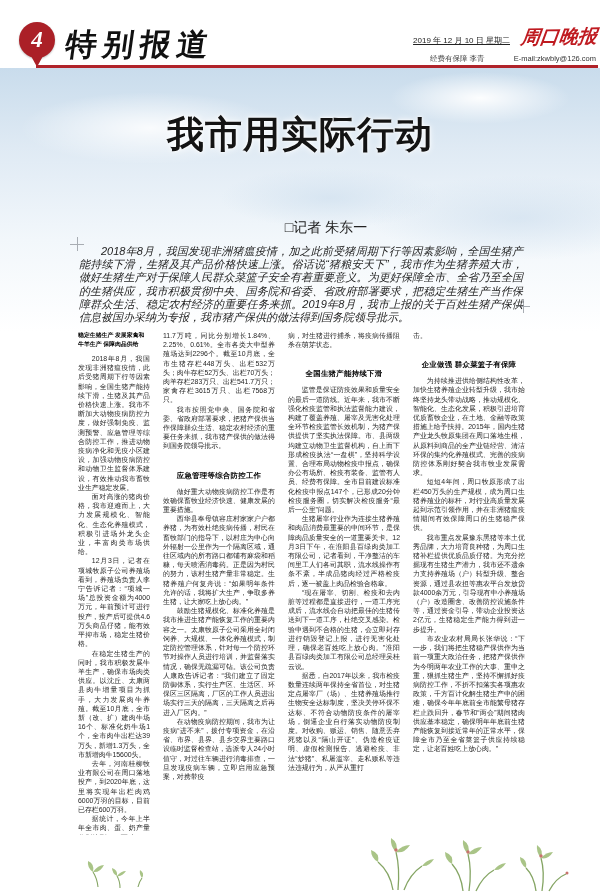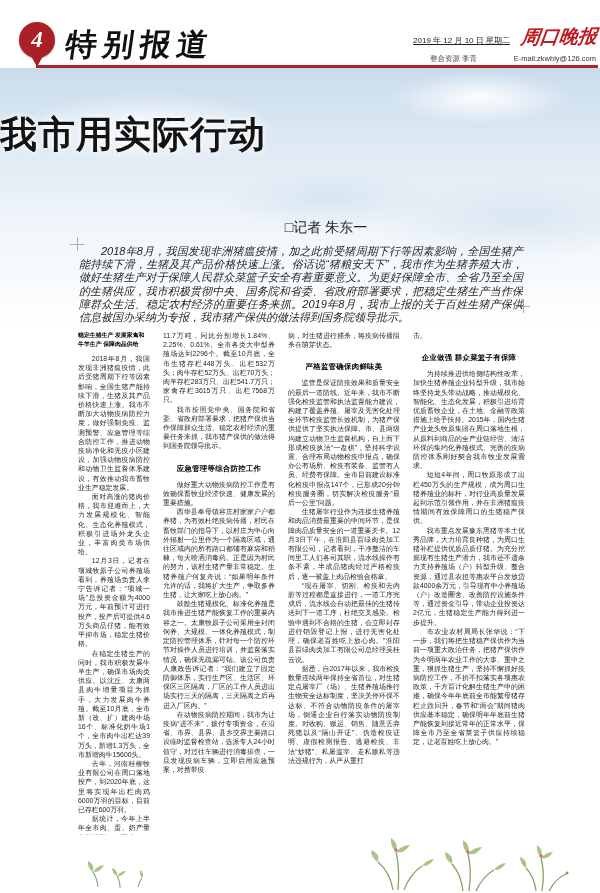--- a/index.html
+++ b/index.html
@@ -28,21 +28,21 @@
   .regmarks span{display:block;width:8px;height:8px;border-radius:50%;margin-bottom:3px;}
 
   
   .sky{position:absolute;left:0;top:68px;width:600px;height:264px;
        background-image:
          radial-gradient(90px 26px at 480px 30px, rgba(255,255,255,.95), rgba(255,255,255,0)),
          radial-gradient(130px 36px at 150px 60px, rgba(255,255,255,.85), rgba(255,255,255,0)),
          radial-gradient(110px 30px at 330px 130px, rgba(206,223,238,.65), rgba(206,223,238,0)),
          radial-gradient(150px 42px at 520px 150px, rgba(204,221,237,.6), rgba(204,221,237,0)),
          linear-gradient(180deg,#c9dcec 0%,#dfeaf4 30%,#f2f7fb 65%,#ffffff 100%);}
-  .headline{position:absolute;top:112px;left:0;width:100%;text-align:left;font-weight:bold;color:#141414;}
+  .headline{position:absolute;top:112px;left:0;width:100%;text-align:center;font-weight:bold;color:#141414;}
   .headline div{font-size:37px;line-height:46px;letter-spacing:1px;
        text-shadow:0 0 7px #fff,0 0 3px #fff,0 0 1px #fff;}
   .byline{position:absolute;top:219px;left:0;width:100%;text-align:center;font-size:14px;color:#222;margin-left:26px;}
 
   
   .intro{position:absolute;left:79px;top:245px;width:444px;font-size:11px;font-style:italic;
        line-height:13.2px;text-align:justify;color:#1d1d1d;text-indent:2em;}
   .crop{position:absolute;width:14px;height:14px;}
   .crop::before{content:"";position:absolute;left:7px;top:0;width:1px;height:14px;background:#a8adb3;}
   .crop::after{content:"";position:absolute;top:7px;left:0;height:1px;width:14px;background:#a8adb3;}
@@ -50,40 +50,40 @@
   .crop.br{left:516px;top:299px;}
 
   
   .cols{position:absolute;left:78px;top:331px;width:447px;height:504px;overflow:hidden;display:flex;}
   .col{overflow:hidden;}
   .c1{width:72px;margin-right:13px;}
   .c2,.c3{width:112px;margin-right:13px;}
   .c4{width:112px;}
   .col p{margin:0;font-size:6.9px;line-height:9.2px;text-align:justify;text-indent:2em;color:#262626;}
   .col p.cont{text-indent:0;}
-  .colhead{margin:13px 0 6px;font-size:7.4px;font-weight:bold;text-align:center;color:#000;letter-spacing:.3px;}
+  .colhead{margin:20px 0 6px;font-size:7.4px;font-weight:bold;text-align:center;color:#000;letter-spacing:.3px;}
   .colhead.first{margin:0 0 5px;font-size:5.9px;line-height:9px;text-align:left;letter-spacing:0;}
 
   
   .sprouts-left{position:absolute;left:86px;top:849px;}
   .plants-right{position:absolute;left:368px;top:834px;}
 </style>
 </head>
 <body>
 
 <div id="page">
 
   <div class="pin">
     <span class="num">4</span>
   </div>
   <div class="pin-line"></div>
   <div class="section-title">特别报道</div>
   <div class="hdr-date">2019 年 12 月 10 日  星期二</div>
   <div class="paper-name">周口晚报</div>
-  <div class="hdr-editor">整合资源 李青</div>
+  <div class="hdr-editor">经费有保障 李青</div>
   <div class="hdr-email">E-mail:zkwbly@126.com</div>
   <div class="red-rule"></div>
 
   <div class="regmarks">
       <span style="background: rgb(43, 160, 200);"></span>
       <span style="background: rgb(192, 30, 126);"></span>
       <span style="background: rgb(239, 223, 16);"></span>
       <span style="background: rgb(163, 163, 163);"></span>
       <span style="background: rgb(179, 179, 179);"></span>
     </div>
@@ -116,21 +116,21 @@
       <p>我市按照党中央、国务院和省委、省政府部署要求，把猪产保供当作保障群众生活、稳定农村经济的重要任务来抓，我市猪产保供的做法得到国务院领导批示。</p>
       <h3 class="colhead">应急管理等综合防控工作</h3>
       <p>做好重大动物疫病防控工作是有效确保畜牧业经济快速、健康发展的重要措施。</p>
       <p>西华县奉母镇容庄村家家户户都养猪，为有效杜绝疫病传播，村民在畜牧部门的指导下，以村庄为中心向外辐射一公里作为一个隔离区域，通往区域内的所有路口都铺有麻袋和稻糠，每天喷洒消毒药。正是因为村民的努力，该村生猪产量非常稳定。生猪养殖户何复舟说：“如果明年条件允许的话，我将扩大生产，争取多养生猪，让大家吃上放心肉。”</p>
       <p>鼓励生猪规模化、标准化养殖是我市推进生猪产能恢复工作的重要内容之一。太康牧原子公司采用全封闭饲养、大规模、一体化养殖模式，制定防控管理体系，针对每一个防控环节对操作人员进行培训，并监督落实情况，确保无疏漏可钻。该公司负责人康政告诉记者：“我们建立了固定防御体系，实行生产区、生活区、环保区三区隔离，厂区的工作人员进出场实行三天的隔离，三天隔离之后再进入厂区内。”</p>
       <p>在动物疫病防控期间，我市为让疫病“进不来”，拨付专项资金，在沿省、市界、县界、县乡交界主要路口设临时监督检查站，选派专人24小时值守，对过往车辆进行消毒排查，一旦发现疫病车辆，立即启用应急预案，对携带疫</p>
     </div>
 
     <div class="col c3">
       <p class="cont">病，对生猪进行捕杀，将疫病传播阻杀在萌芽状态。</p>
-      <h3 class="colhead">严格监管确保肉鲜味美</h3>
+      <h3 class="colhead">全国生猪产能持续下滑</h3>
       <p>监管是保证防疫效果和质量安全的最后一道防线。近年来，我市不断强化检疫监管和执法监督能力建设，构建了覆盖养殖、屠宰及无害化处理全环节检疫监管长效机制，为猪产保供提供了坚实执法保障。市、县两级均建立动物卫生监督机构，自上而下形成检疫执法“一盘棋”，坚持科学设置、合理布局动物检疫申报点，确保办公有场所、检疫有装备、监管有人员、经费有保障。全市目前建设标准化检疫申报点147个，已形成20分钟检疫服务圈，切实解决检疫服务“最后一公里”问题。</p>
       <p>生猪屠宰行业作为连接生猪养殖和肉品消费最重要的中间环节，是保障肉品质量安全的一道重要关卡。12月3日下午，在淮阳县百绿肉类加工有限公司，记者看到，干净整洁的车间里工人们各司其职，流水线操作有条不紊，半成品猪肉经过严格检疫后，逐一被盖上肉品检验合格章。</p>
       <p>“现在屠宰、切割、检疫和去内脏等过程都是直接进行，一道工序完成后，流水线会自动把最佳的生猪传送到下一道工序，杜绝交叉感染。检验中遇到不合格的生猪，会立即封存进行销毁登记上报，进行无害化处理，确保老百姓吃上放心肉。”淮阳县百绿肉类加工有限公司总经理吴桂云说。</p>
       <p>据悉，自2017年以来，我市检疫数量连续两年保持全省首位，对生猪定点屠宰厂（场）、生猪养殖场推行生物安全达标制度，坚决关停环保不达标、不符合动物防疫条件的屠宰场，倒逼企业自行落实动物防疫制度。对收购、贩运、销售、随意丢弃死猪以及“隔山开证”、伪造检疫证明、虚假检测报告、逃避检疫、非法“炒猪”、私屠滥宰、走私贩私等违法违规行为，从严从重打</p>
     </div>
 
     <div class="col c4">
       <p class="cont">击。</p>
       <h3 class="colhead">企业做强 群众菜篮子有保障</h3>
       <p>为持续推进供给侧结构性改革，加快生猪养殖企业转型升级，我市始终坚持龙头带动战略，推动规模化、智能化、生态化发展，积极引进培育优质畜牧企业，在土地、金融等政策措施上给予扶持。2015年，国内生猪产业龙头牧原集团在周口落地生根，从原料到商品的全产业链经营、清洁环保的集约化养殖模式、完善的疫病防控体系刚好契合我市牧业发展需求。</p>

